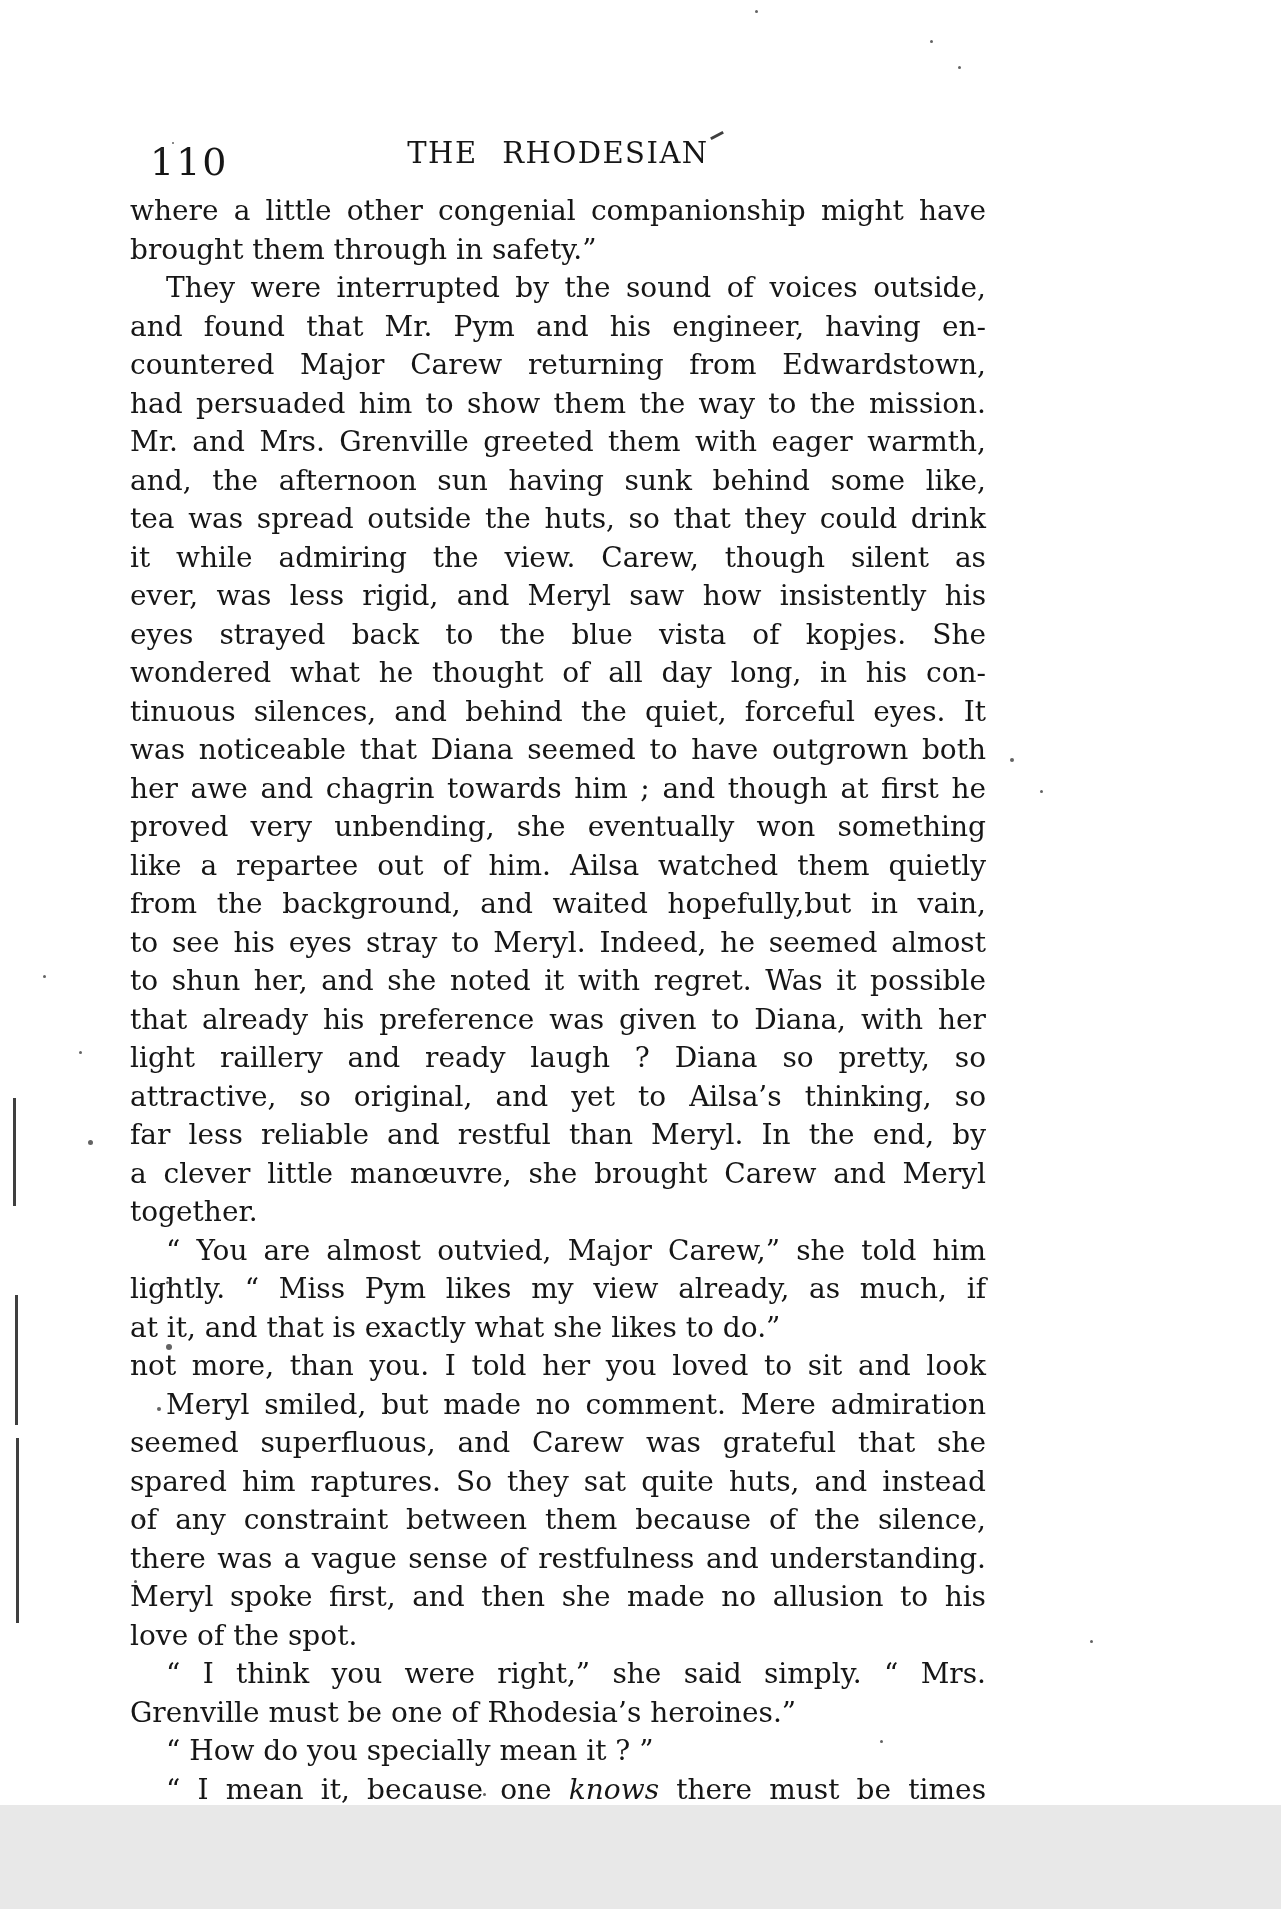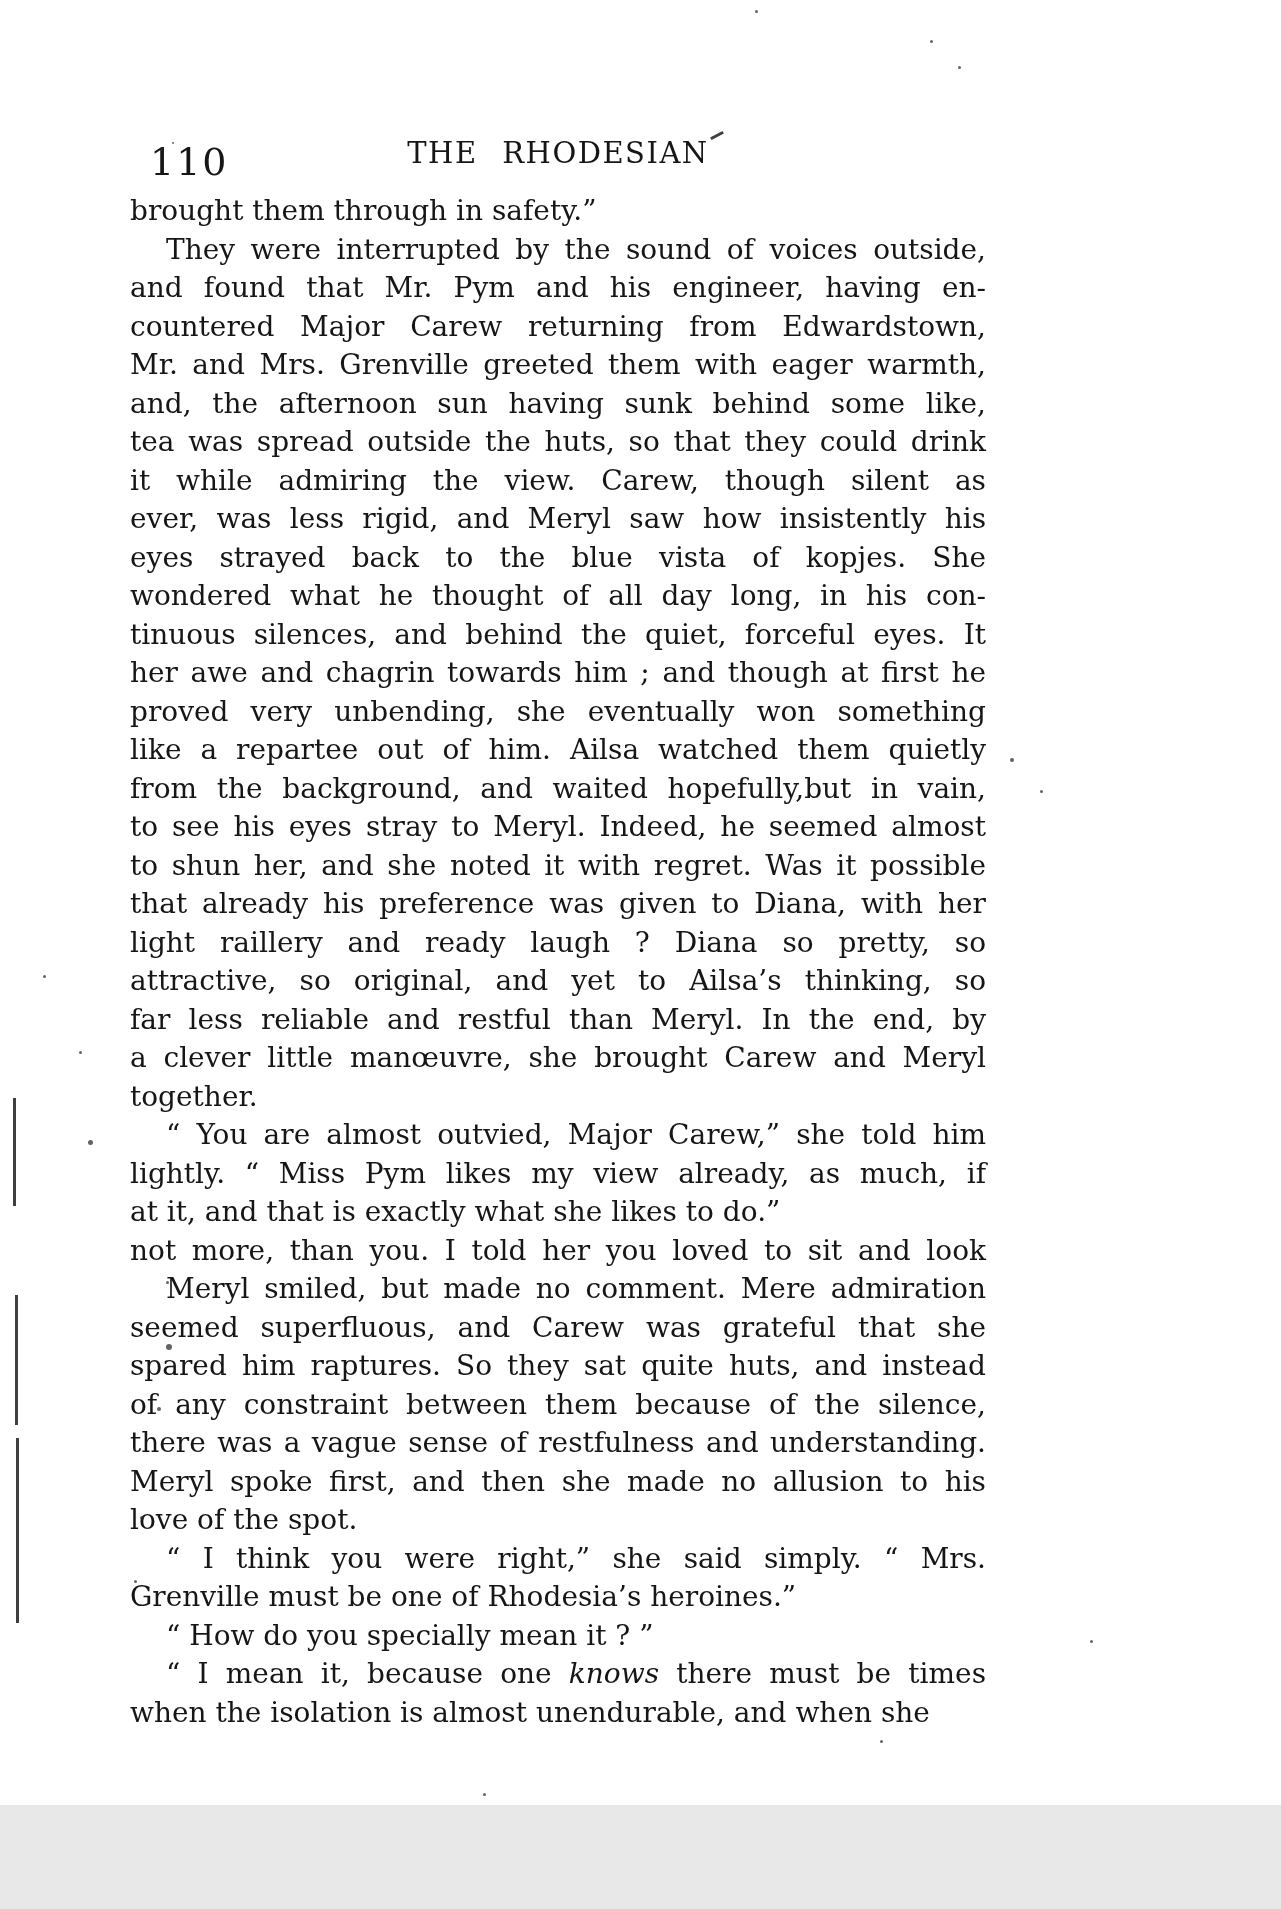--- a/index.html
+++ b/index.html
@@ -72,34 +72,37 @@
 </head>
 <body>
 
 <div class="page">
   <div class="header">
     <span class="page-number">110</span>
     <span class="running-title">THE RHODESIAN</span>
   </div>
   <div class="body-text">
       <div class="paragraph">
+        <div class="line">where a little other congenial companionship might have</div>
         <div class="line last">brought them through in safety.”</div>
       </div>
       <div class="paragraph">
         <div class="line indent">They were interrupted by the sound of voices outside,</div>
         <div class="line">and found that Mr. Pym and his engineer, having en-</div>
         <div class="line">countered Major Carew returning from Edwardstown,</div>
+        <div class="line">had persuaded him to show them the way to the mission.</div>
         <div class="line">Mr. and Mrs. Grenville greeted them with eager warmth,</div>
         <div class="line">and, the afternoon sun having sunk behind some like,</div>
         <div class="line">tea was spread outside the huts, so that they could drink</div>
         <div class="line">it while admiring the view.  Carew, though silent as</div>
         <div class="line">ever, was less rigid, and Meryl saw how insistently his</div>
         <div class="line">eyes strayed back to the blue vista of kopjes.  She</div>
         <div class="line">wondered what he thought of all day long, in his con-</div>
         <div class="line">tinuous silences, and behind the quiet, forceful eyes.  It</div>
+        <div class="line">was noticeable that Diana seemed to have outgrown both</div>
         <div class="line">her awe and chagrin towards him ; and though at first he</div>
         <div class="line">proved very unbending, she eventually won something</div>
         <div class="line">like a repartee out of him.  Ailsa watched them quietly</div>
         <div class="line">from the background, and waited hopefully,but in vain,</div>
         <div class="line">to see his eyes stray to Meryl.  Indeed, he seemed almost</div>
         <div class="line">to shun her, and she noted it with regret.  Was it possible</div>
         <div class="line">that already his preference was given to Diana, with her</div>
         <div class="line">light raillery and ready laugh ?  Diana so pretty, so</div>
         <div class="line">attractive, so original, and yet to Ailsa’s thinking, so</div>
         <div class="line">far less reliable and restful than Meryl.  In the end, by</div>

